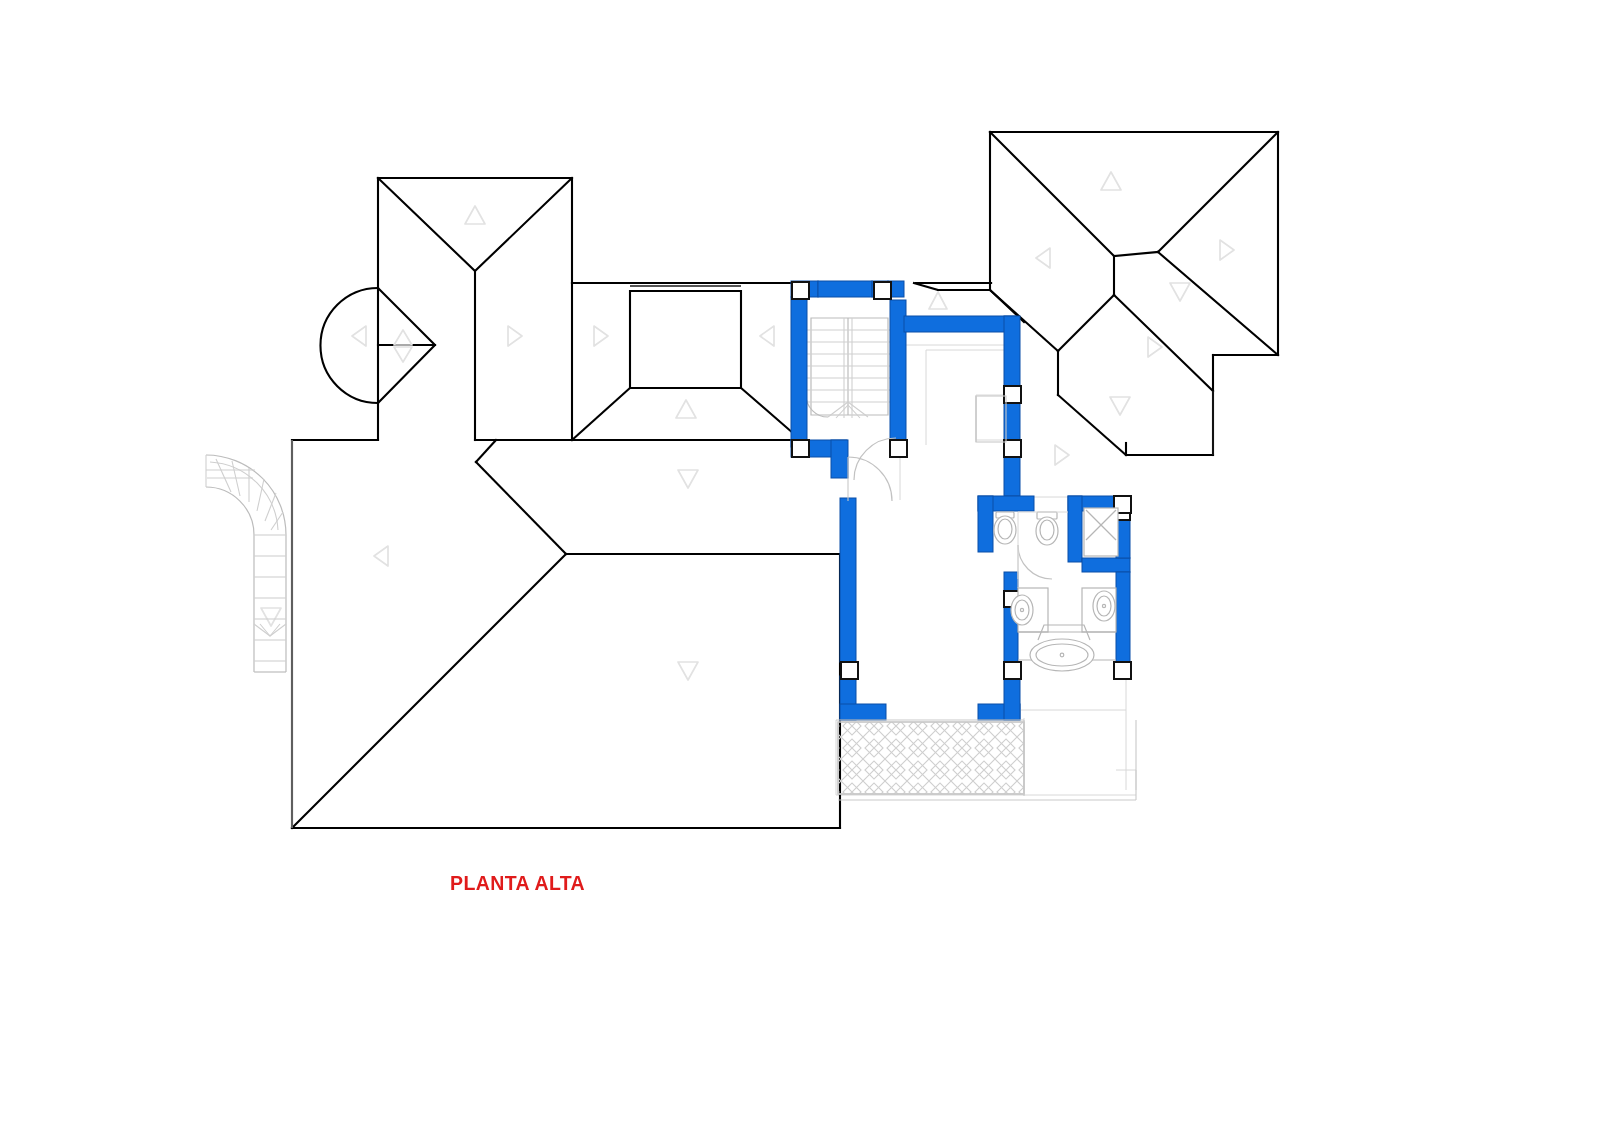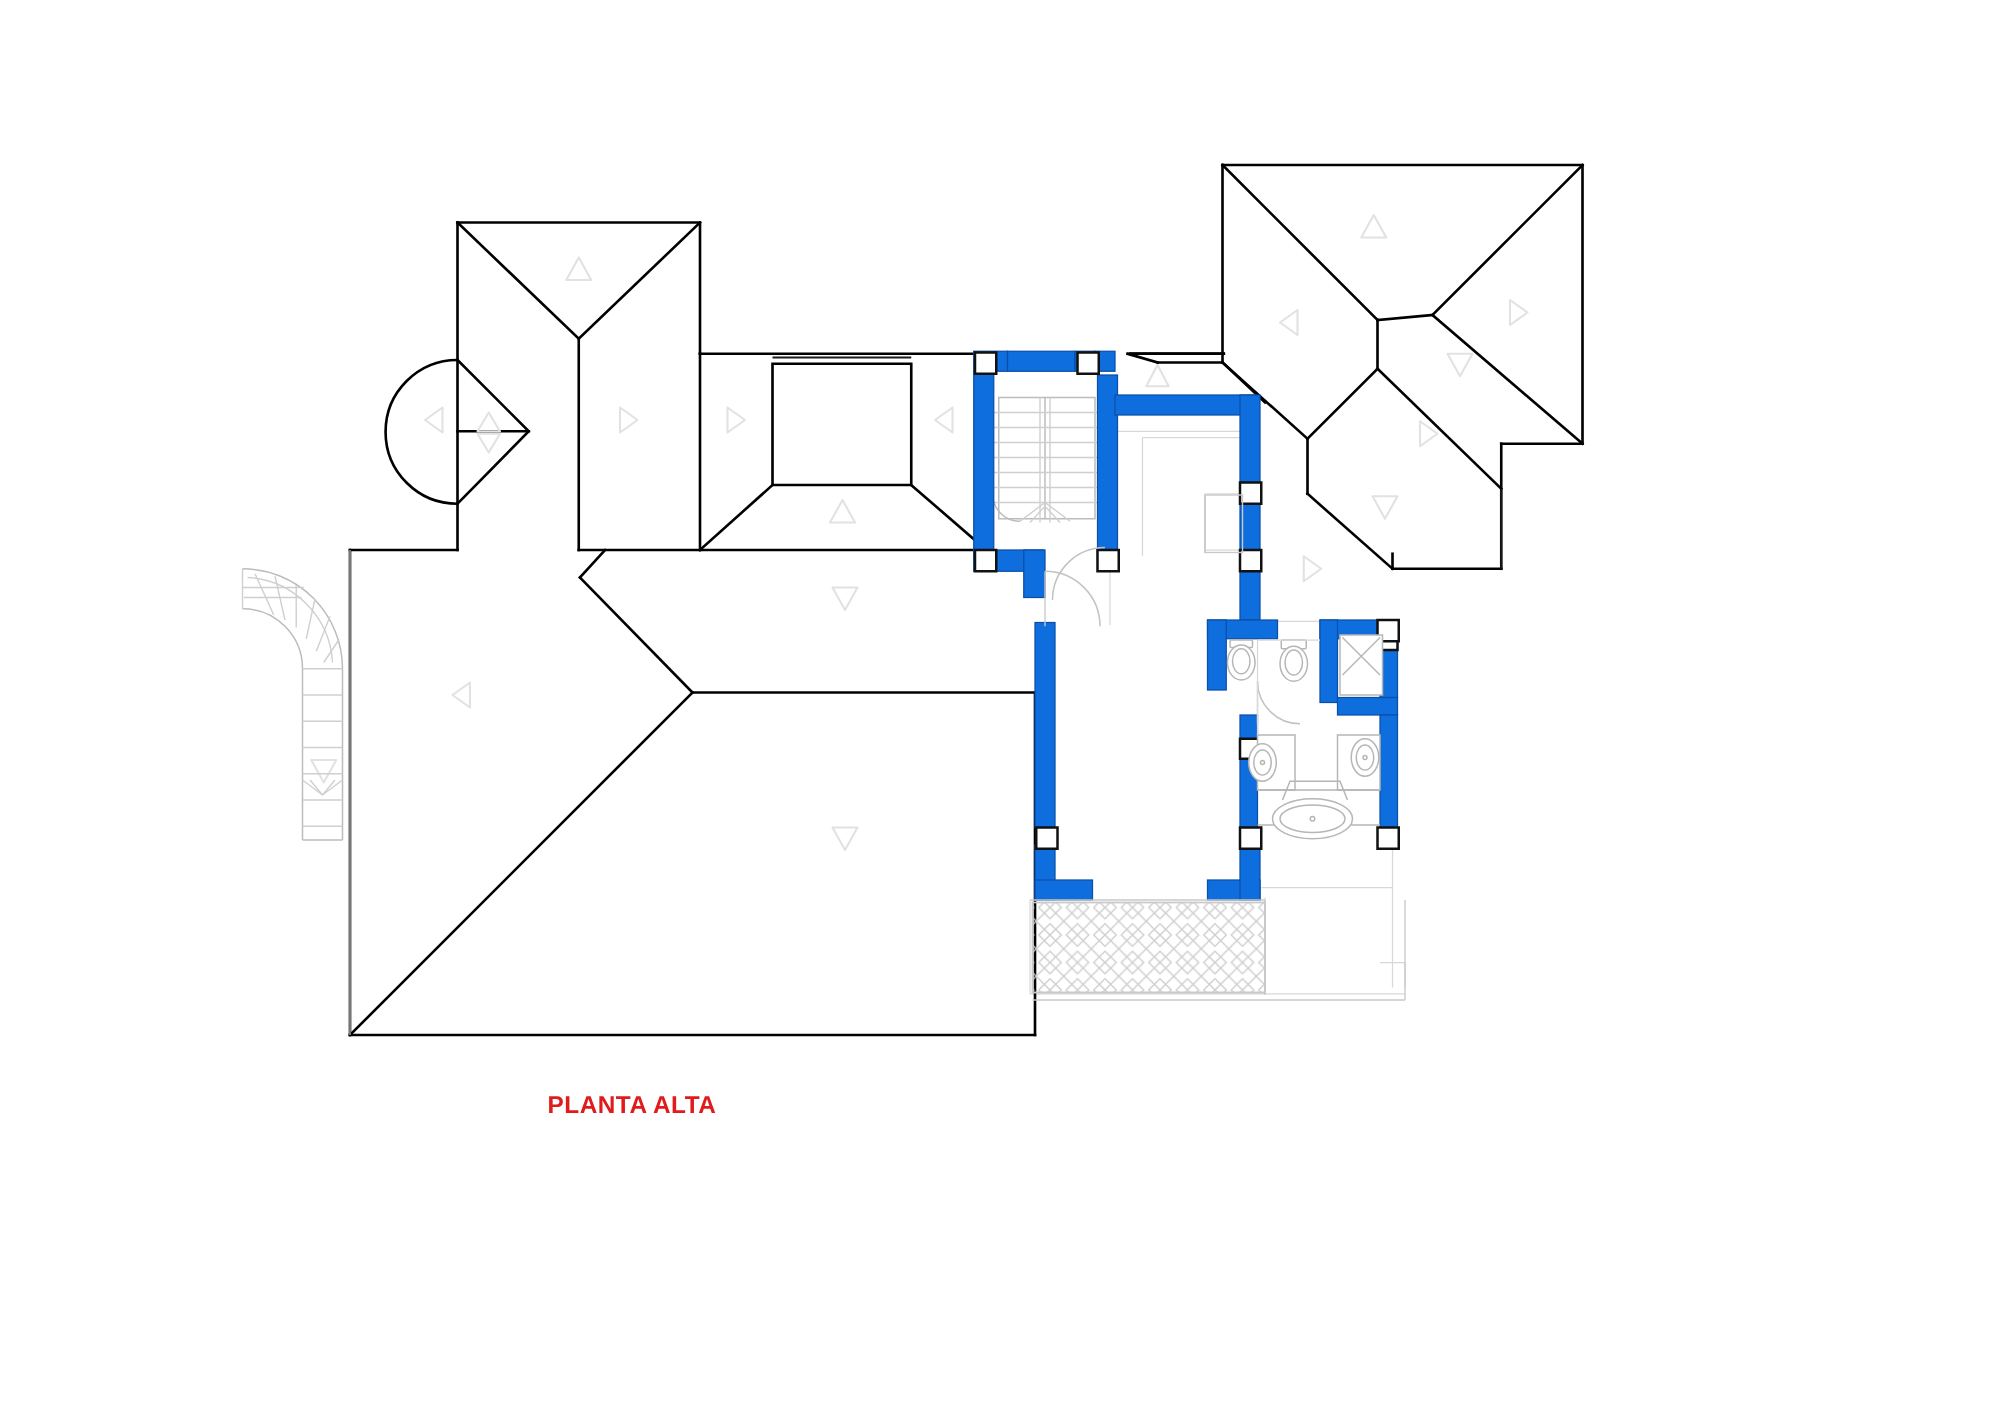--- a/index.html
+++ b/index.html
@@ -9,21 +9,21 @@
   }
   body {
     width: 1600px;
     height: 1131px;
     font-family: "Liberation Sans", sans-serif;
     overflow: hidden;
     position: relative;
   }
   #plan-root {
     position: absolute;
-    left: 4px; top: 0;
+    left: 16px; top: 0;
     width: 1456px;
     height: 1131px;
   }
   svg.plan {
     display: block;
     width: 1600px;
     height: 1131px;
     background: #ffffff;
   }
   .roof-line {

